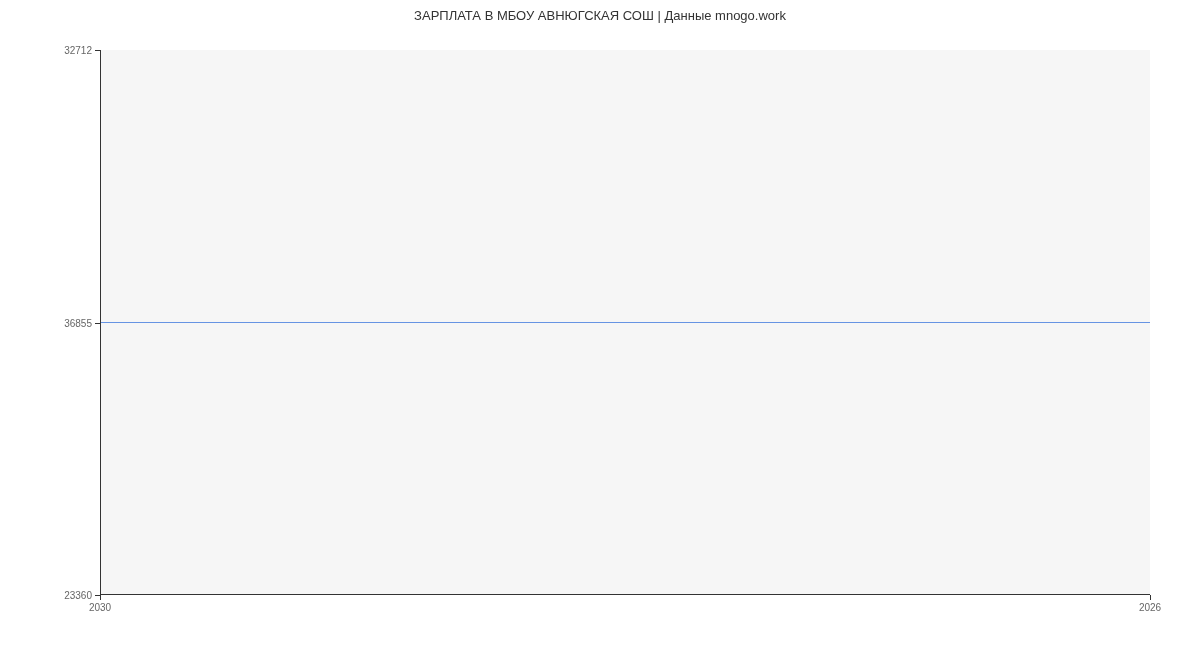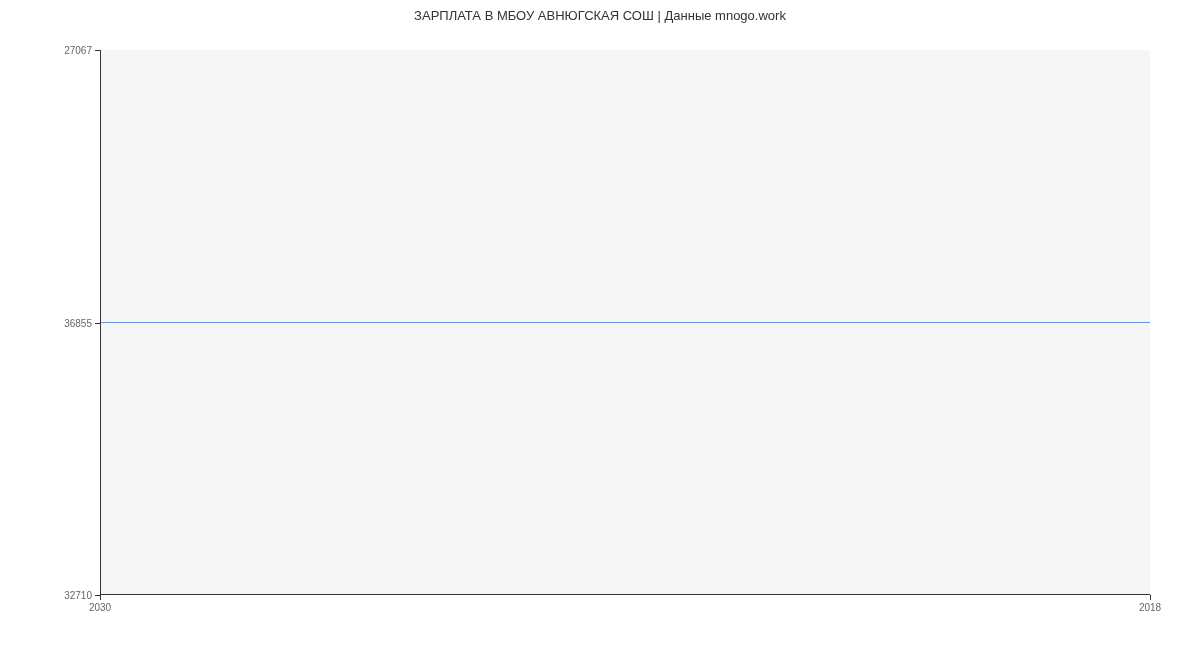--- a/index.html
+++ b/index.html
@@ -77,27 +77,27 @@
 <body>
 
 <div class="chart-wrap">
 
   <div class="title">ЗАРПЛАТА В МБОУ АВНЮГСКАЯ СОШ | Данные mnogo.work</div>
 
   <div class="y-tick" style="top:595px;"></div>
   <div class="y-tick" style="top:322.5px;"></div>
   <div class="y-tick" style="top:50px;"></div>
 
-  <div class="y-label" style="top:595px;">32710</div>
+  <div class="y-label" style="top:595px;">23360</div>
   <div class="y-label" style="top:322.5px;">36855</div>
-  <div class="y-label" style="top:50px;">27067</div>
+  <div class="y-label" style="top:50px;">32712</div>
 
   <div class="x-tick" style="left:100px;"></div>
   <div class="x-tick" style="left:1150px;"></div>
 
   <div class="x-label" style="left:100px;">2030</div>
-  <div class="x-label" style="left:1150px;">2018</div>
+  <div class="x-label" style="left:1150px;">2026</div>
 
   <div class="plot-area">
     <div class="data-line"></div>
   </div>
 
 </div>
 
 </body></html>

